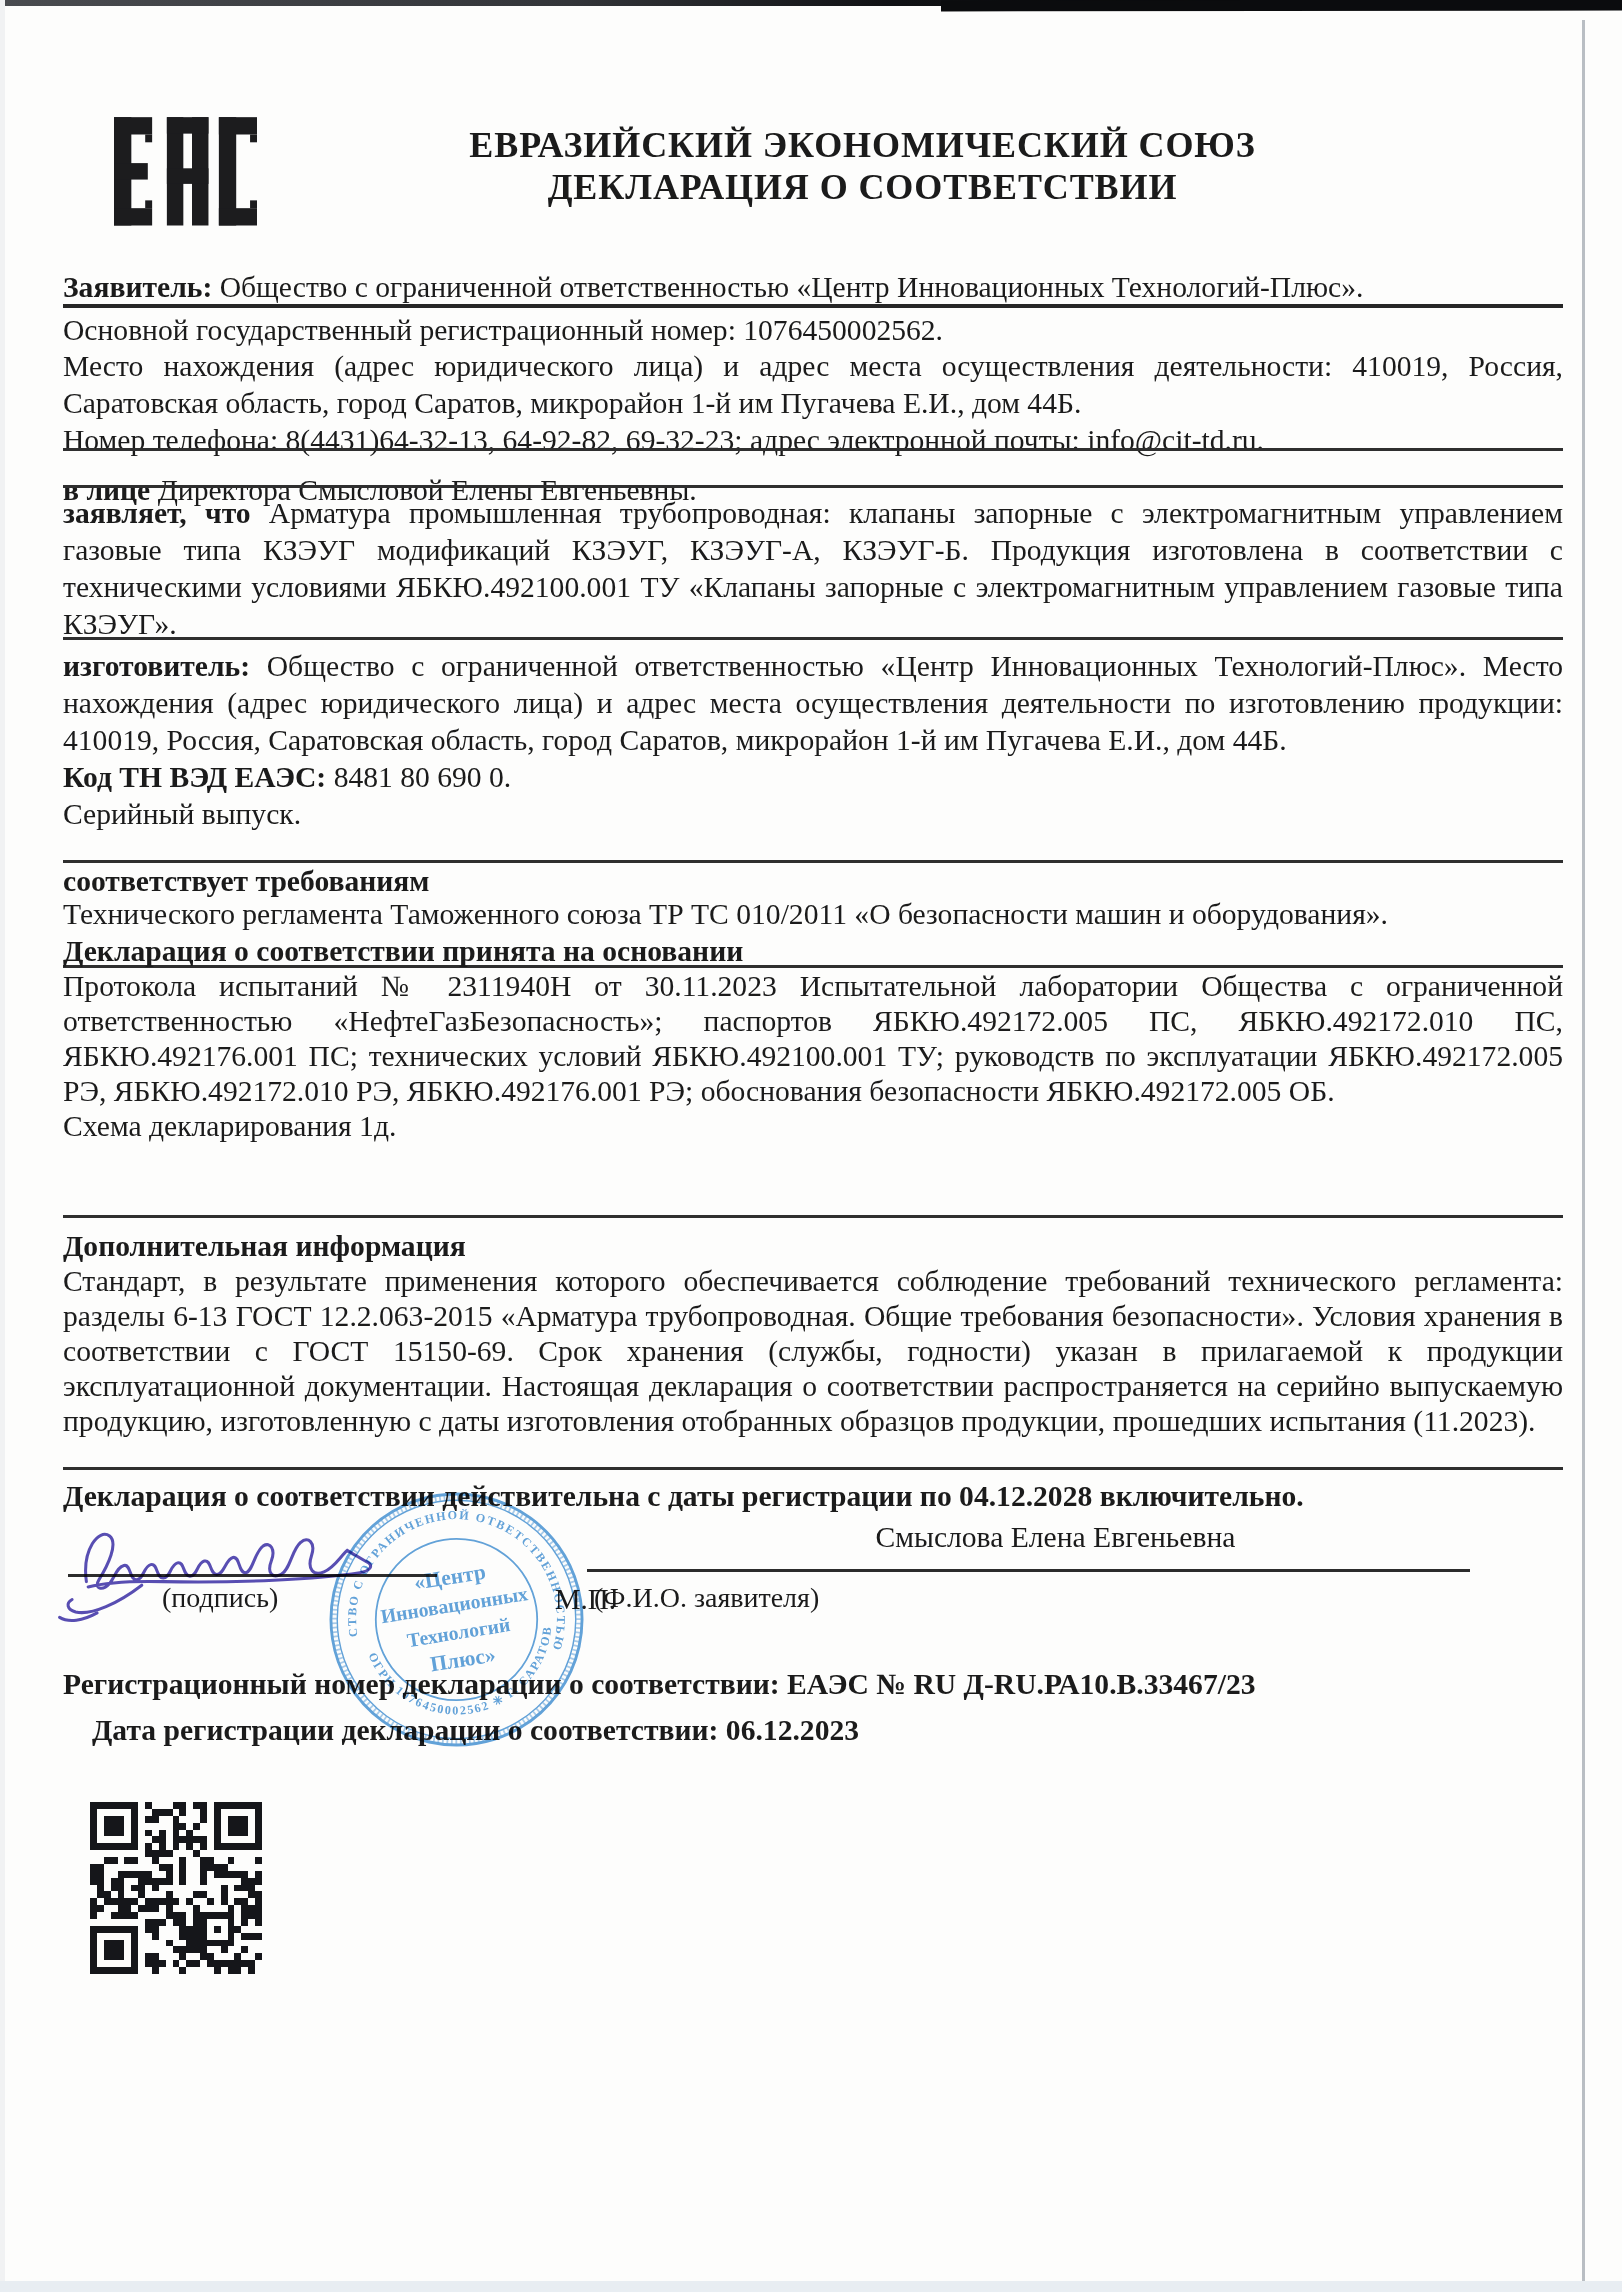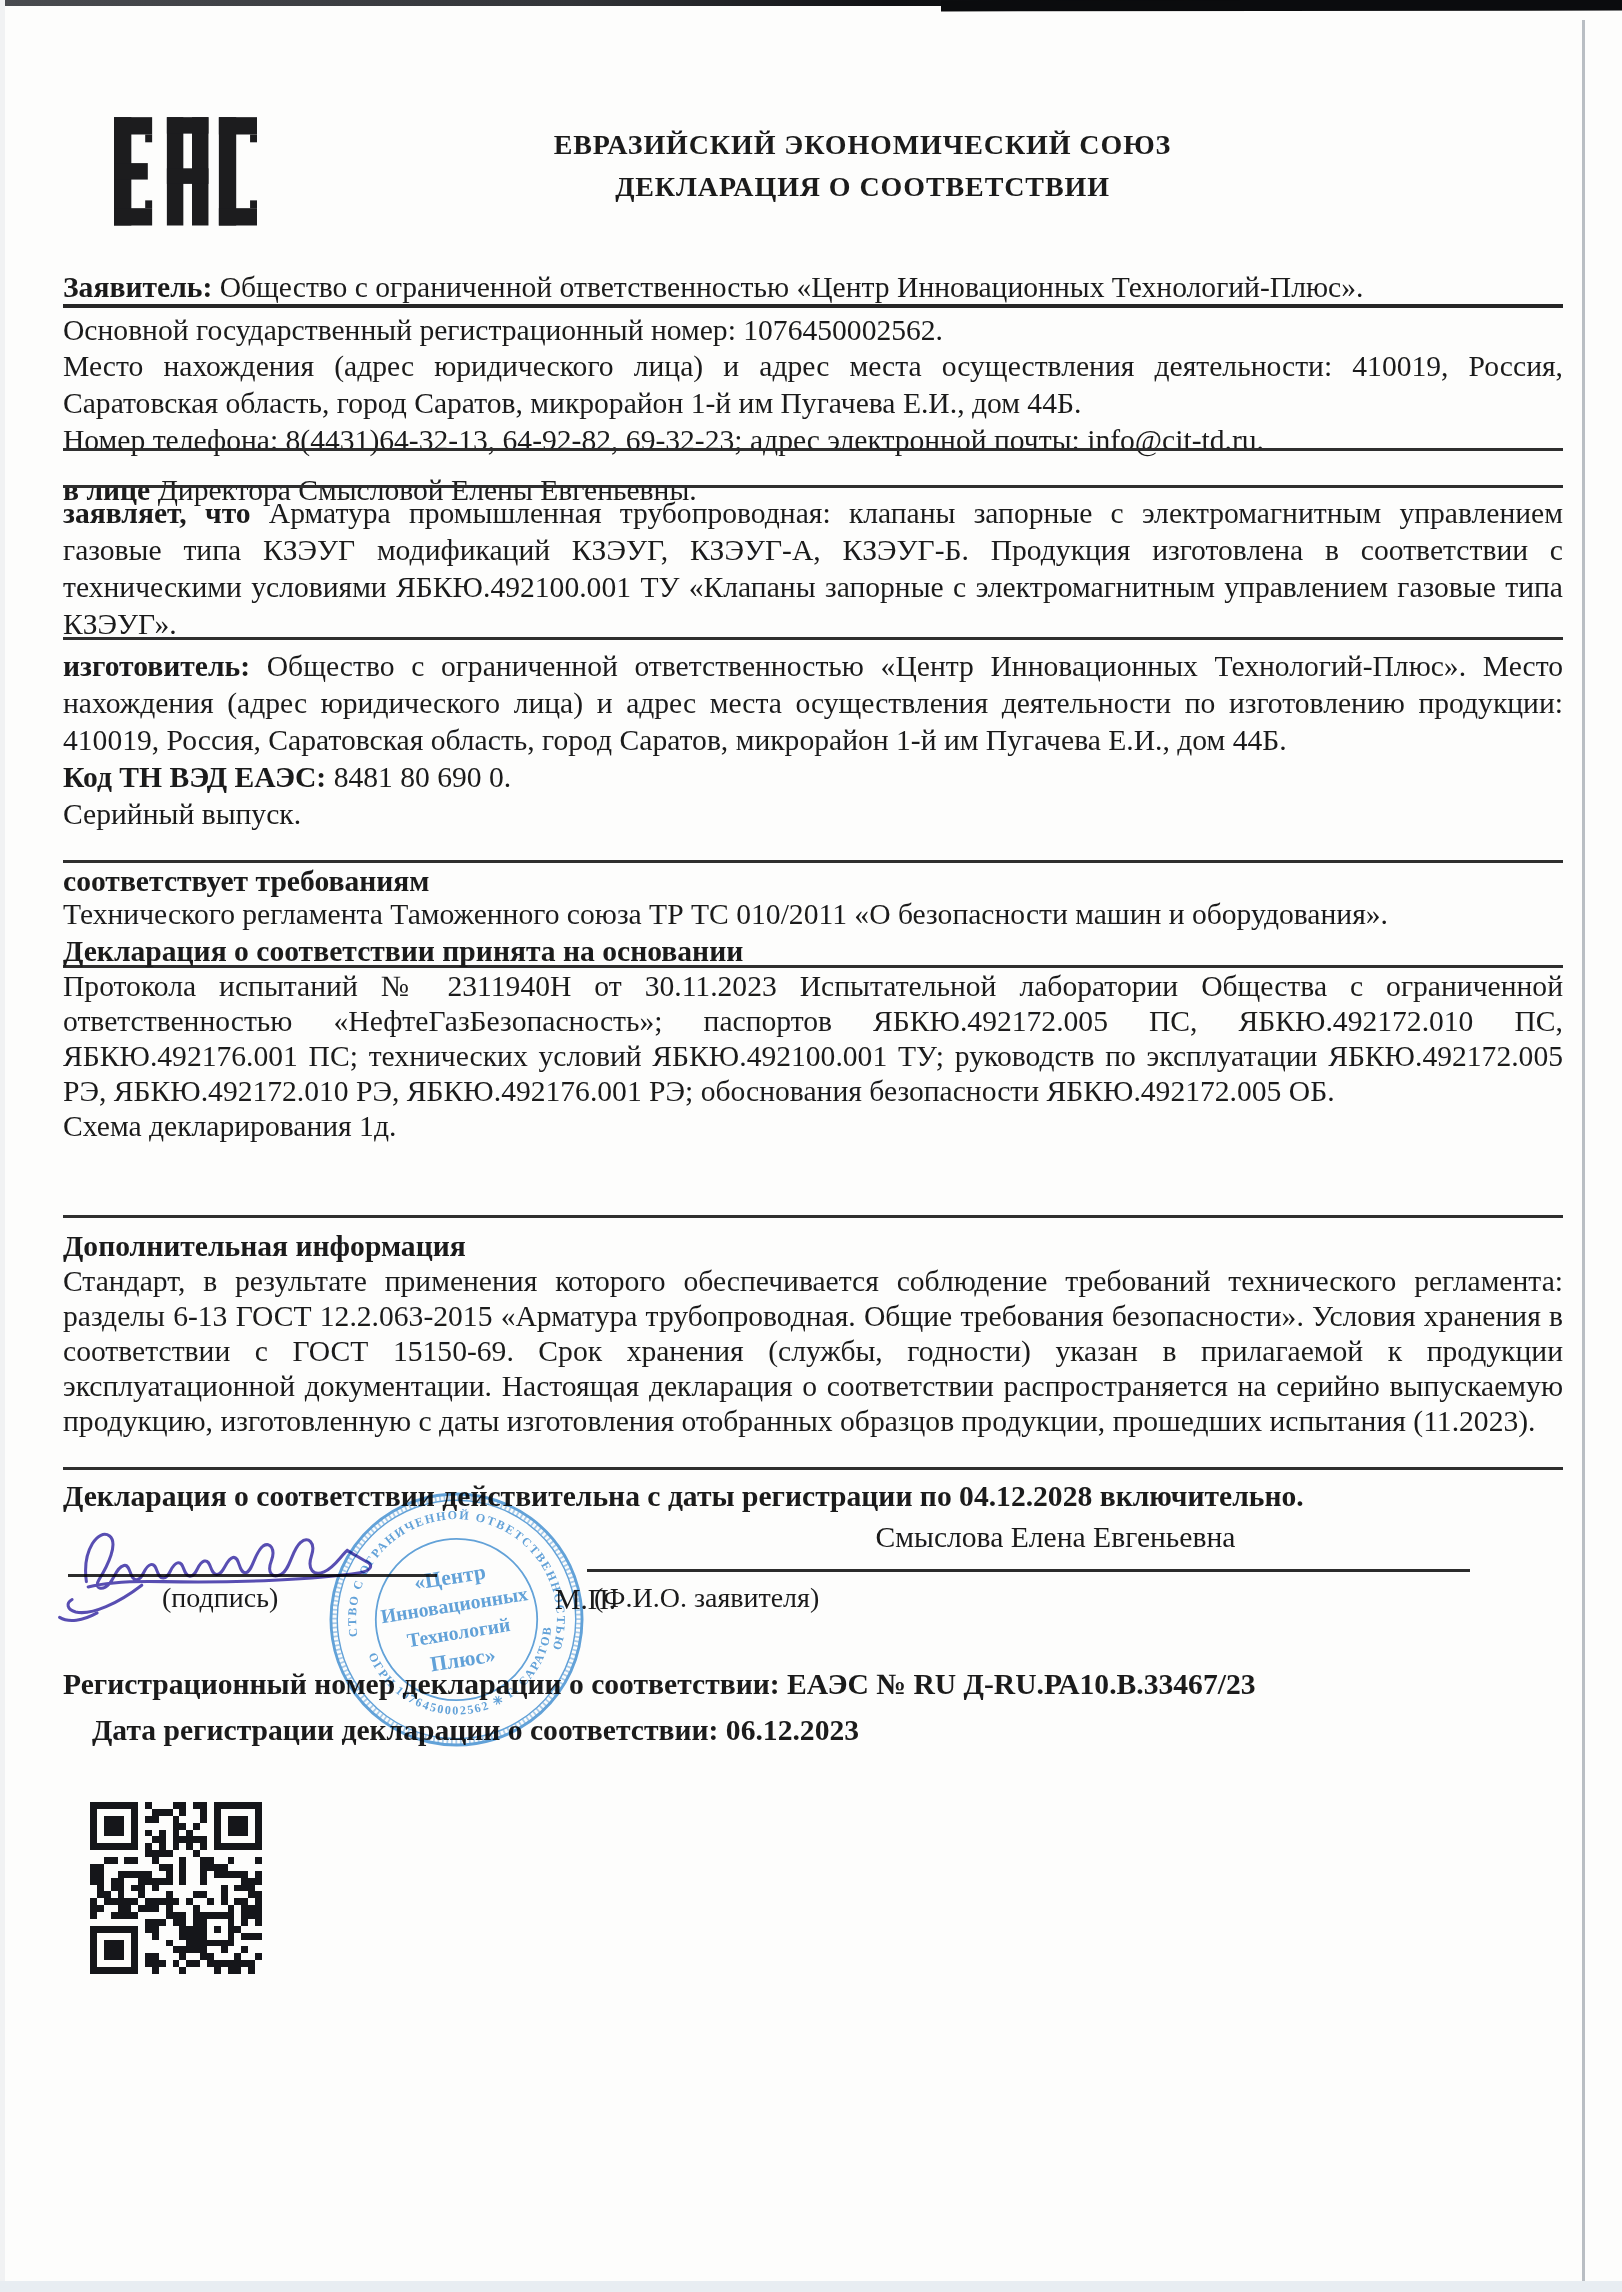--- a/index.html
+++ b/index.html
@@ -11,21 +11,21 @@
   }
   .abs{position:absolute;}
   
   .scan-top{top:0;left:0;width:100%;height:6.3px;background:linear-gradient(90deg,#4a4c50 0%,#333539 35%,#101114 55%,#060708 100%);}
   .scan-top2{top:0;left:58%;width:42%;height:10.7px;background:#0b0c0e;transform:skewY(-0.08deg);}
   .scan-right{top:19.7px;left:1582px;width:2.7px;height:2273px;background:#b9bec3;}
   .scan-left{top:0;left:0;width:5.4px;height:100%;background:#f1f2f3;}
   .scan-bottom{bottom:0;left:0;width:100%;height:12.5px;background:#e8edf2;}
   
   .title{top:124px;left:63px;width:1500px;padding-left:99px;box-sizing:border-box;
-    text-align:center;font-weight:bold;font-size:28px;line-height:42px;letter-spacing:0.9px;}
+    text-align:center;font-weight:bold;font-size:36px;line-height:42px;letter-spacing:0.9px;}
   
   .blk{left:63px;width:1500px;}
   .row{line-height:36px;white-space:nowrap;}
   .just{text-align:justify;line-height:37px;margin:0;}
   b{font-weight:bold;}
   .rule{left:63px;width:1500px;height:2.7px;background:#2f2f2f;}
   .rule.thick{height:3.6px;background:#262626;}
   .lh39 .just,.lh39 .row{line-height:35px;}
   .lh37 .just,.lh37 .row{line-height:33px;}
   .boldline{font-weight:bold;line-height:36px;}

